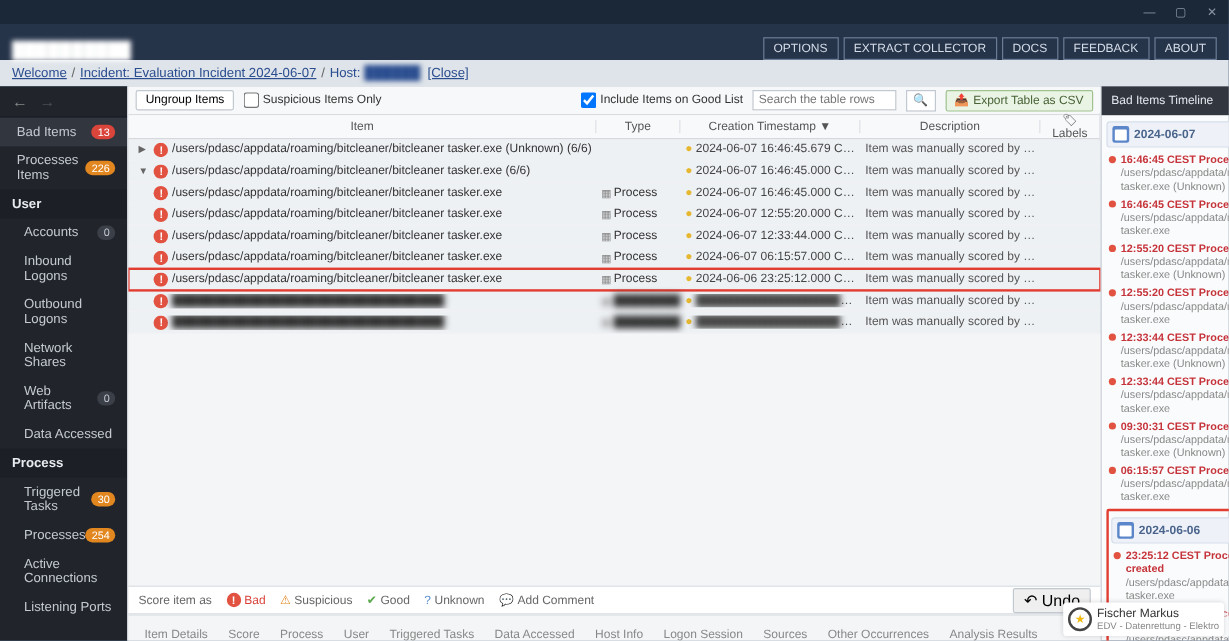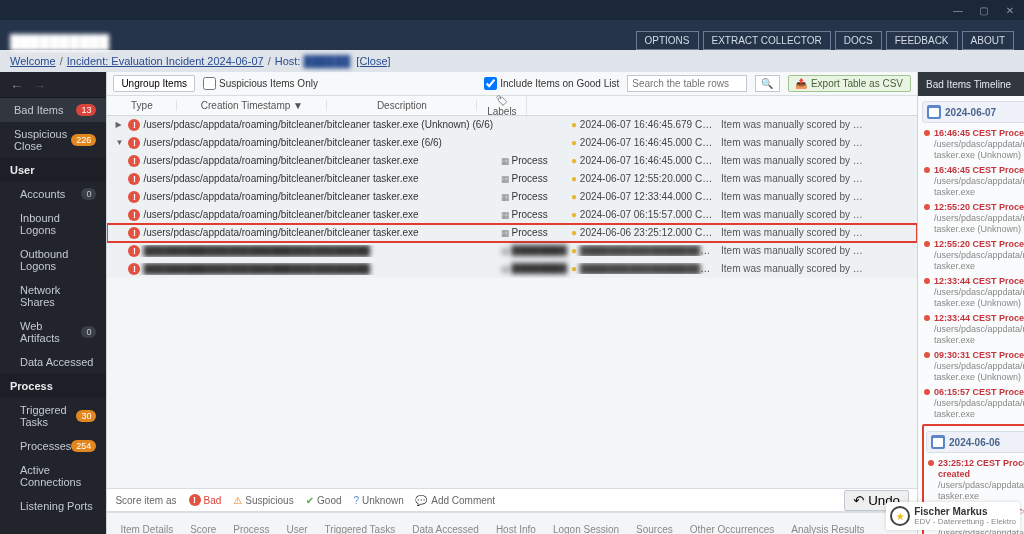--- a/index.html
+++ b/index.html
@@ -87,21 +87,21 @@
 .tl-cal::after { content:""; position:absolute; inset:3px 2px 2px 2px; background:#fff; border-radius:1px; }
 .tl-ev { padding:2px 2px 2px 12px; position:relative; font-size:9px; line-height:11px; }
 .tl-ev::before { content:""; width:6px; height:6px; border-radius:50%; background:#e25241; position:absolute; left:2px; top:4px; }
 .tl-t { color:#c6343b; font-weight:bold; }
 .tl-sub { color:#888; }
 .tl-box { border:2px solid #e23d31; padding:2px; border-radius:2px; margin:2px 0; }
 .tl-fade { position:absolute; bottom:4px; left:4px; right:4px; display:flex; align-items:center; gap:4px; color:#4a648c; font-weight:bold; background:linear-gradient(rgba(250,251,252,0),#fafbfc 40%); padding-top:8px; }
 .watermark { position:absolute; right:4px; bottom:4px; display:flex; align-items:center; gap:4px; background:#fff; padding:4px; border-radius:3px; box-shadow:0 0 4px rgba(0,0,0,.15); font-size:10px; }
 .wm-logo { width:20px; height:20px; border-radius:50%; border:2px solid #444; position:relative; }
 .wm-logo::after { content:"★"; color:#f2b90d; position:absolute; inset:0; display:flex; align-items:center; justify-content:center; font-size:10px; }
-.wm-t { font-weight:bold; }
+.wm-t { font-weight:normal; }
 .wm-s { color:#888; font-size:8px; }
 </style>
 </head>
 <body>
 
 <div class="titlebar">
   <span class="winbtn">—</span>
   <span class="winbtn">▢</span>
   <span class="winbtn">✕</span>
 </div>
@@ -132,21 +132,21 @@
   <div class="sidebar">
     <div class="sb-top">
       <span class="sb-arrow">←</span>
       <span class="sb-arrow" style="opacity:.4">→</span>
     </div>
     <div class="sb-item active">
       <span>Bad Items</span>
         <span class="sb-badge bg-red">13</span>
     </div>
     <div class="sb-item">
-      <span>Suspicious Close</span>
+      <span>Processes Items</span>
         <span class="sb-badge bg-orange">226</span>
     </div>
     <div class="sb-item head">
         <span>User</span>
       </div>
     <div class="sb-item sub">
         <span>Accounts</span>
         <span class="sb-badge bg-zero">0</span>
       </div>
     <div class="sb-item sub">
@@ -198,20 +198,21 @@
           <input type="checkbox" checked="" style="">
           <span>Include Items on Good List</span>
         </label>
       <input class="search" placeholder="Search the table rows" style="">
       <span class="sicon">🔍</span>
       <button class="tbtn texp">📤 <span>Export Table as CSV</span></button>
     </div>
 
     <div class="grid">
       <div class="ghead">
+        <div class="gh c-item">Item</div>
         <div class="gh c-type">Type</div>
         <div class="gh c-time"><span>Creation Timestamp</span> ▼</div>
         <div class="gh c-desc">Description</div>
         <div class="gh c-lab">🏷 <span>Labels</span></div>
       </div>
       <div class="gbody" id="gbody">
           <div class="grow">
             <div class="cell c-item">
               <span class="tri">▶</span>
               <span class="circ red">!</span>

